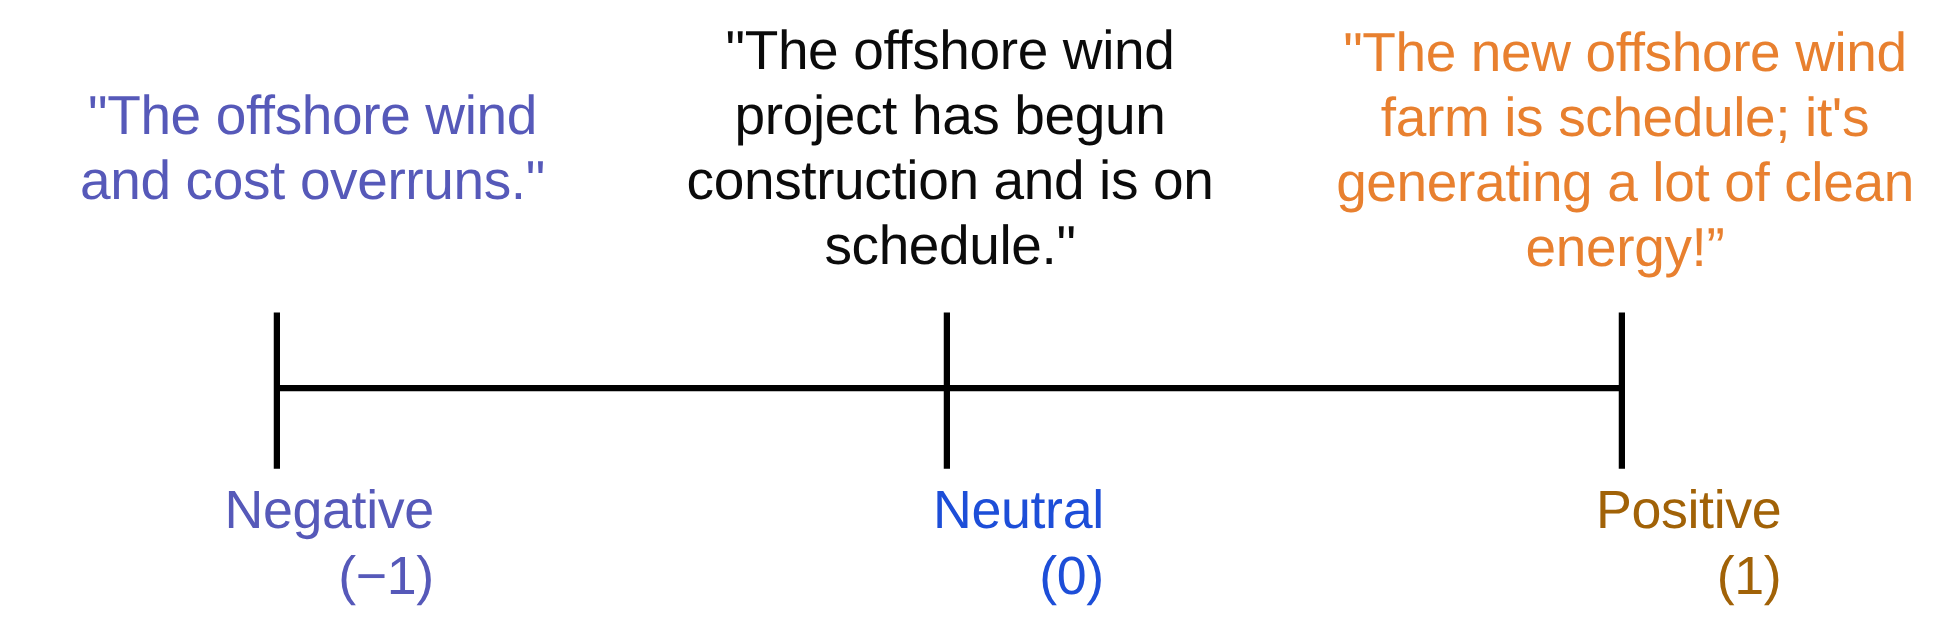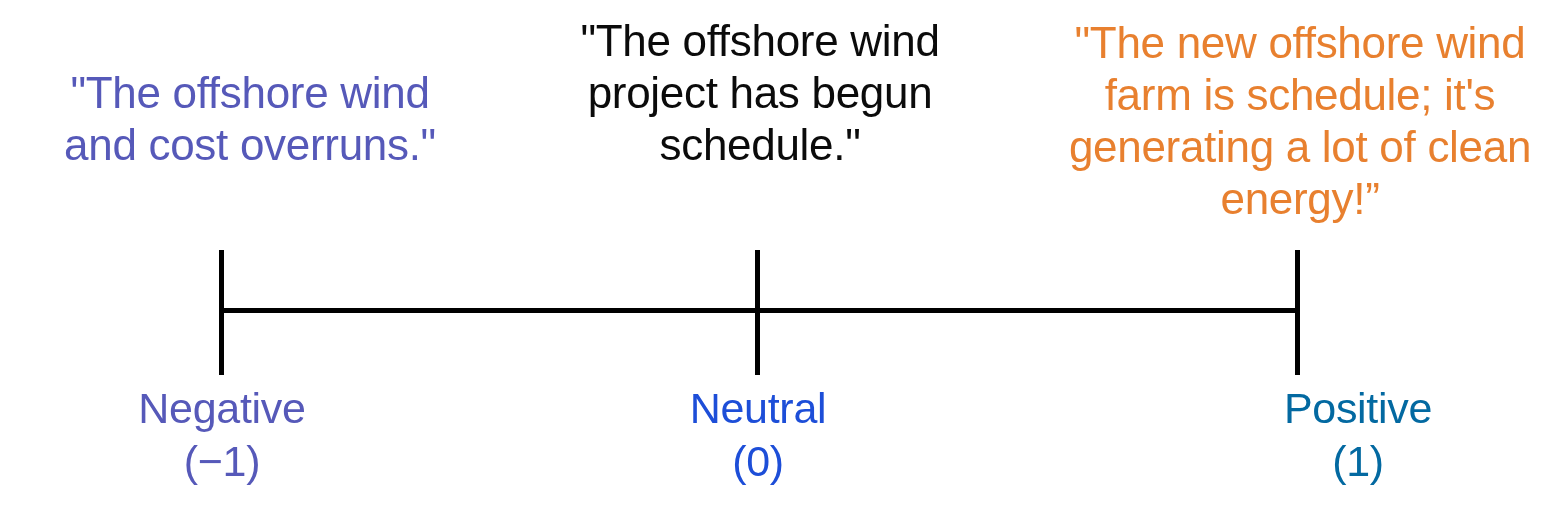--- a/index.html
+++ b/index.html
@@ -62,42 +62,43 @@
   }
   .tick-negative { left: 219px; }
   .tick-neutral  { left: 755px; }
   .tick-positive { left: 1295px; }
 
   
   .scale-label {
     position: absolute;
     top: 382px;
     width: 250px;
-    text-align: center;
+    text-align: right;
     font-size: 43px;
     line-height: 53px;
     letter-spacing: -0.3px;
   }
   .scale-label-negative { left: 97px;  color: #5659b9; }
   .scale-label-neutral  { left: 633px; color: #1d4ed8; }
-  .scale-label-positive { left: 1233px; color: #0369a1; }
+  .scale-label-positive { left: 1175px; color: #a16207; }
 </style>
 </head>
 <body>
 
 <div class="canvas">
 
   <div class="quote quote-negative">
     <div>"The offshore wind</div>
     <div>and cost overruns."</div>
   </div>
 
   <div class="quote quote-neutral">
     <div>"The offshore wind</div>
     <div>project has begun</div>
+    <div>construction and is on</div>
     <div>schedule."</div>
   </div>
 
   <div class="quote quote-positive">
     <div>"The new offshore wind</div>
     <div>farm is schedule; it's</div>
     <div>generating a lot of clean</div>
     <div>energy!”</div>
   </div>
 

